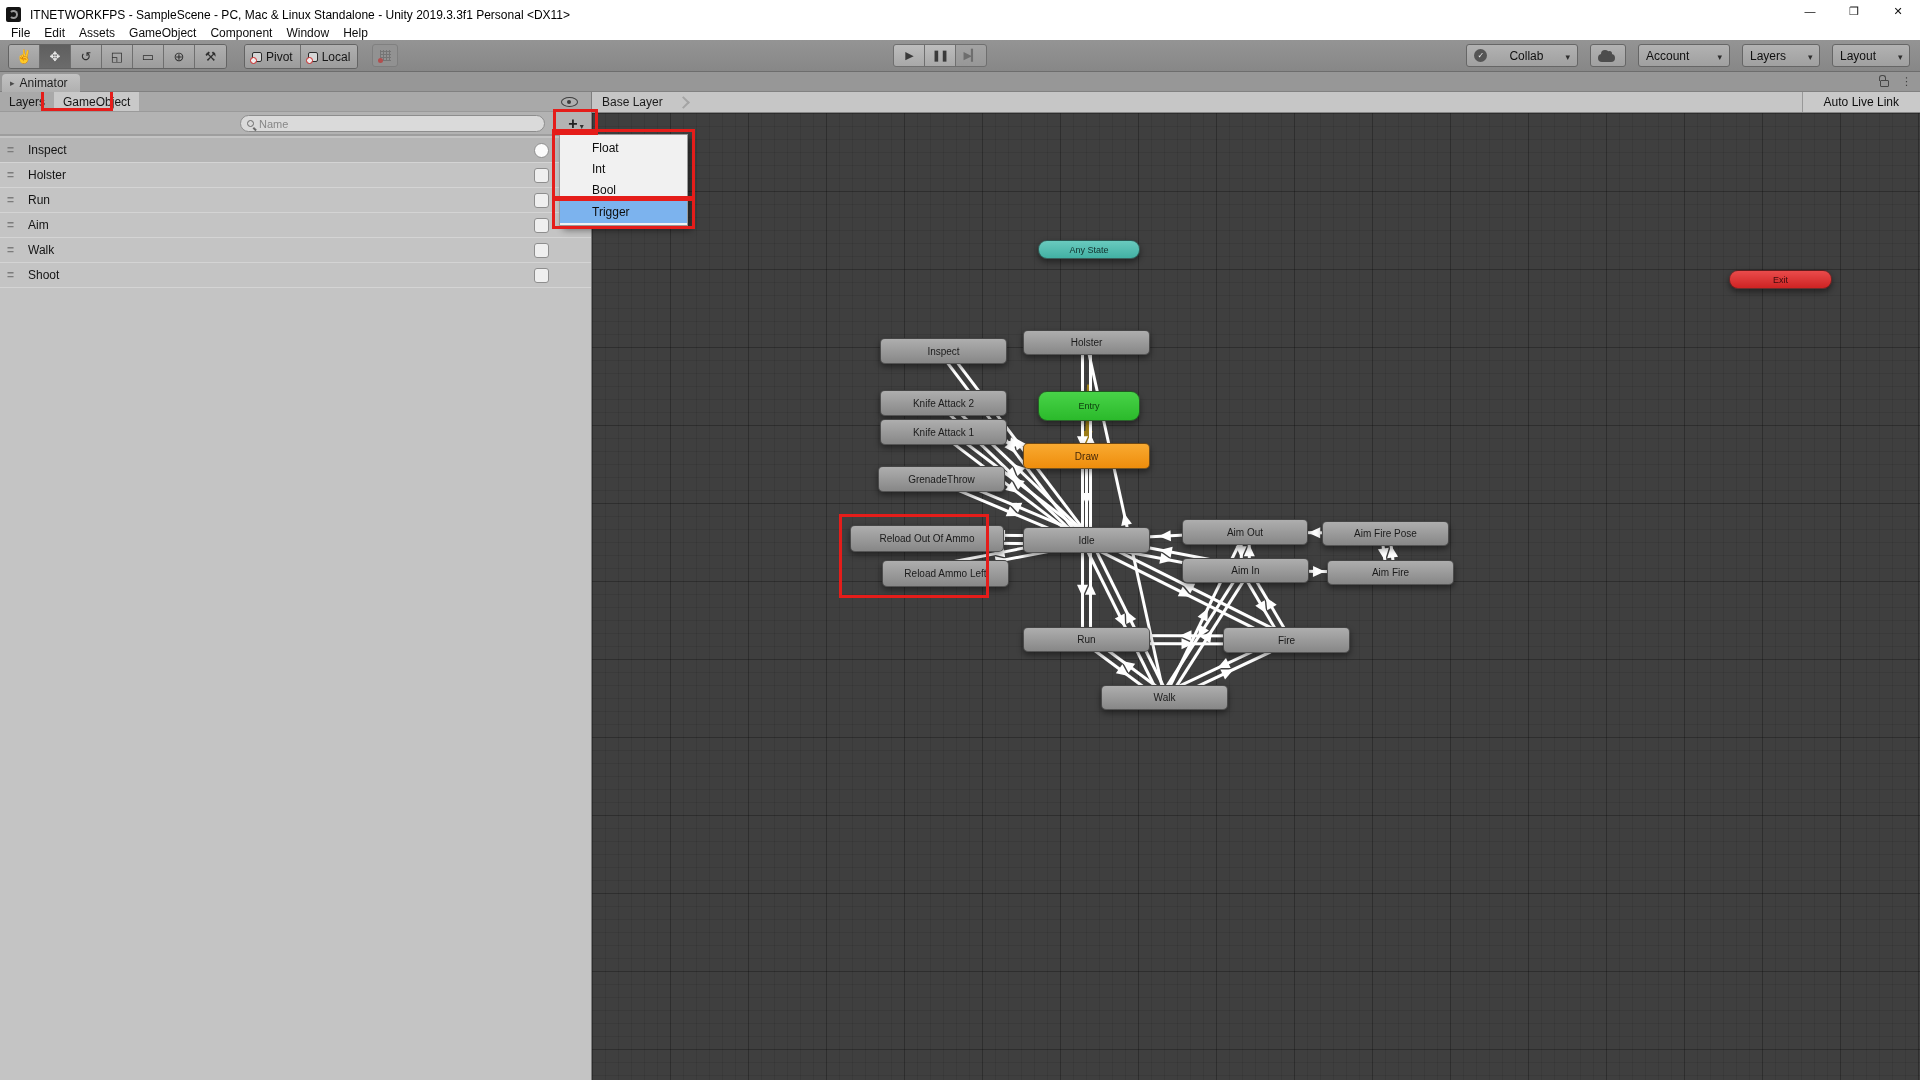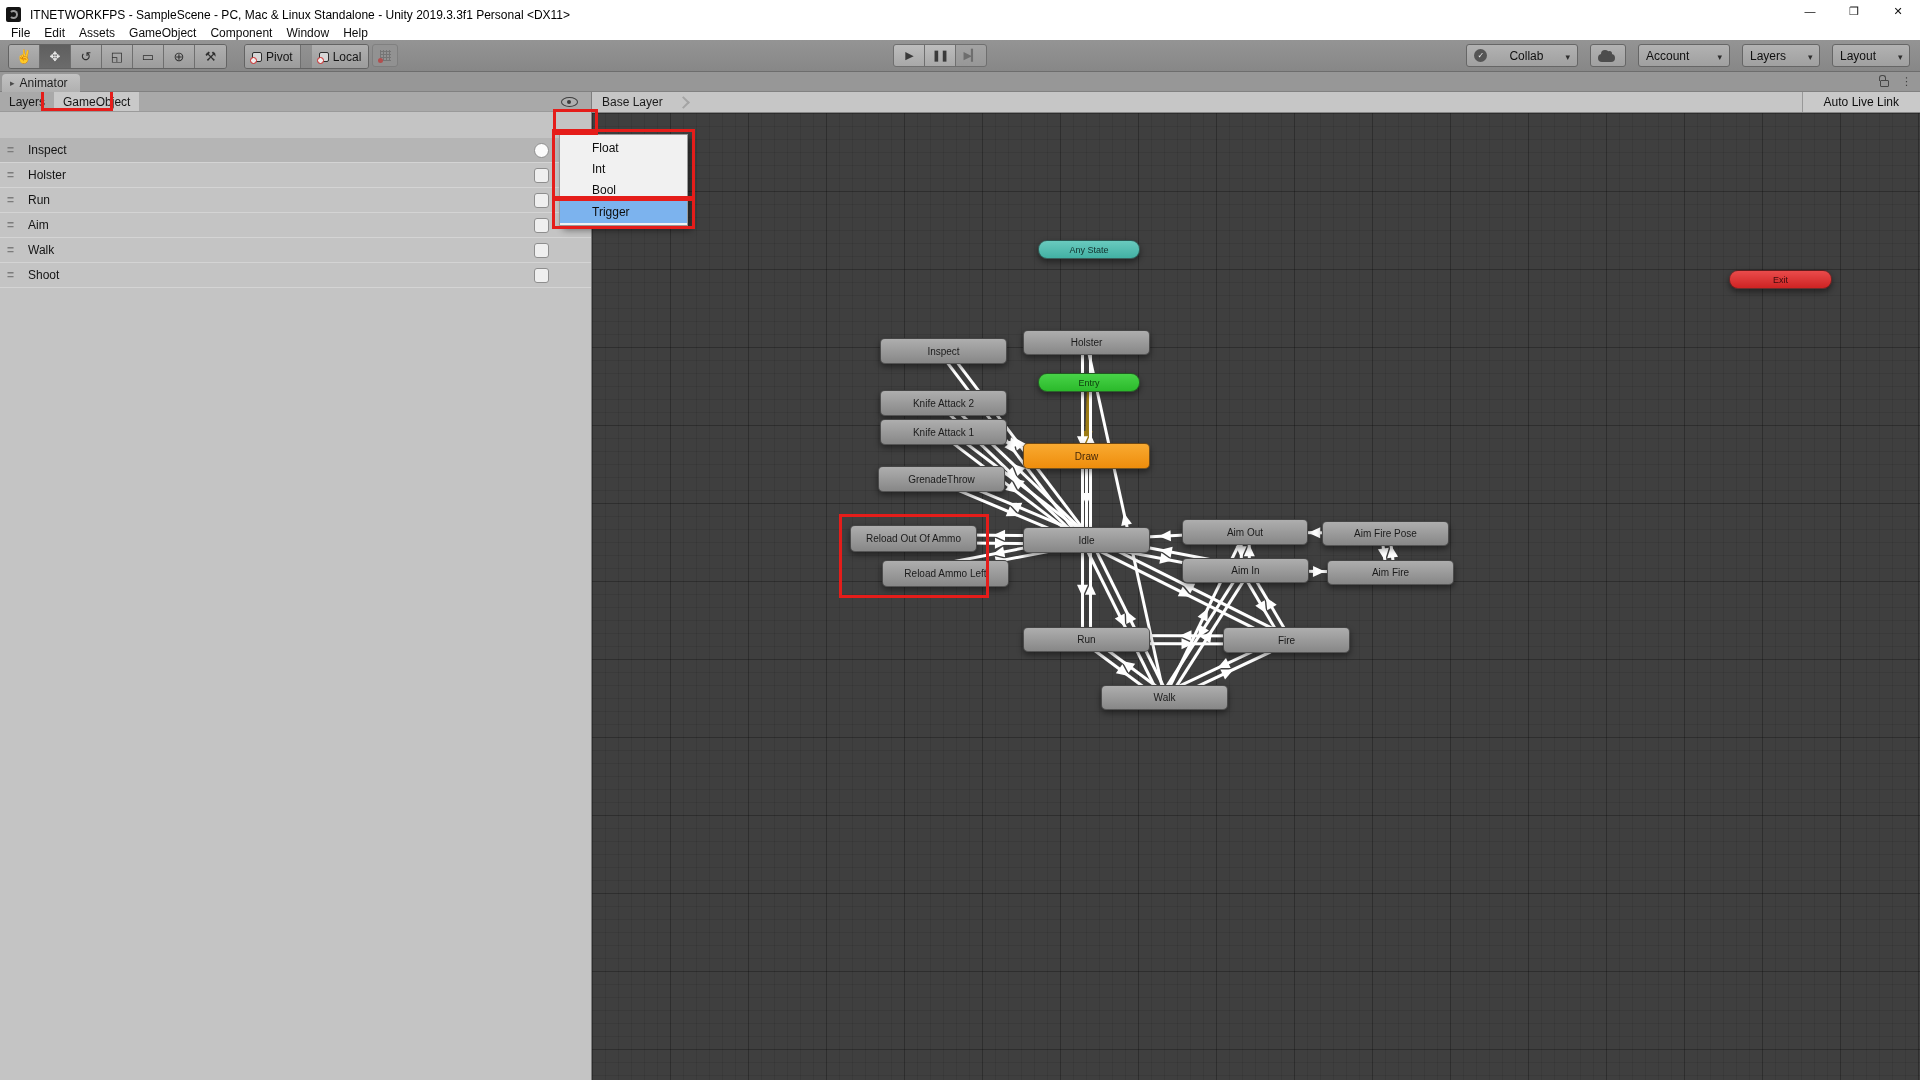--- a/index.html
+++ b/index.html
@@ -17,21 +17,21 @@
   
   .menubar{position:absolute;left:0;top:22px;width:1920px;height:18px;background:#fff;display:flex;align-items:flex-end;padding-left:4px;z-index:40}
   .menu-item{font-size:12px;color:#0c0c0c;padding:0 7px;white-space:nowrap}
 
   
   .toolbar{position:absolute;left:0;top:40px;width:1920px;height:32px;background:linear-gradient(#949494,#878787);border-bottom:1px solid #6d6d6d;z-index:40}
   .tool-group{position:absolute;left:8px;top:4px;display:flex;border:1px solid #636363;border-radius:3px;overflow:hidden}
   .tool-btn{width:31px;height:23px;background:linear-gradient(#b0b0b0,#9c9c9c);border-right:1px solid #6f6f6f;display:flex;align-items:center;justify-content:center;font-size:13px;color:#2f2f2f}
   .tool-btn:last-child{border-right:none}
   .tool-btn.selected{background:linear-gradient(#5f5f5f,#6b6b6b);color:#e8e8e8}
-  .pivot-group{position:absolute;left:244px;top:4px;display:flex;gap:11px;border:1px solid #636363;border-radius:3px;overflow:hidden}
+  .pivot-group{position:absolute;left:244px;top:4px;display:flex;gap:0;border:1px solid #636363;border-radius:3px;overflow:hidden}
   .chrome-btn{height:23px;background:linear-gradient(#b0b0b0,#9c9c9c);display:flex;align-items:center;justify-content:center;padding:0 7px;gap:4px;font-size:12px;color:#151515;border-right:1px solid #6f6f6f}
   .chrome-btn:last-child{border-right:none}
   .grid-btn{position:absolute;left:372px;top:4px;width:26px;height:23px;border:1px solid #7a7a7a;border-radius:3px;background:#949494;opacity:.75;display:flex;align-items:center;justify-content:center}
   .pivot-icon{width:10px;height:10px;border:1px solid #2d2d2d;background:#d6d6d6;border-radius:2px;position:relative;flex:none}
   .pivot-icon::after{content:"";position:absolute;left:-3px;bottom:-3px;width:5px;height:5px;border:1px solid #c22;border-radius:50%;background:#efefef}
   .grid-icon{width:11px;height:11px;background:repeating-linear-gradient(0deg,#6d6d6d 0 1px,transparent 1px 3px),repeating-linear-gradient(90deg,#6d6d6d 0 1px,transparent 1px 3px);position:relative}
   .grid-icon::after{content:"";position:absolute;left:-2px;bottom:-2px;width:5px;height:5px;border-radius:50%;background:#c03a3a}
   .play-group{position:absolute;left:893px;top:4px;display:flex}
   .play-btn{width:32px;height:23px;background:linear-gradient(#bdbdbd,#a8a8a8);border:1px solid #6f6f6f;display:flex;align-items:center;justify-content:center;color:#3a3a3a;font-size:11px;margin-left:-1px;letter-spacing:-1px}
   .play-btn.first{border-radius:3px 0 0 3px;margin-left:0}
@@ -201,20 +201,30 @@
     <span class="lock-icon"></span>
     <span class="kebab">⋮</span>
   </div>
 </div>
 
 <div class="left-panel">
   <div class="lp-tabs">
     <div class="lp-tab">Layers</div>
     <div class="lp-tab active">GameObject</div>
     <span class="eye-icon"></span>
+  </div>
+  <div class="lp-search-row">
+    <div class="search-field">
+      <span class="mag-icon"></span>
+      <input class="search-input" type="text" placeholder="Name" style="">
+    </div>
+    <div class="plus-btn">
+      <span class="plus-glyph"></span>
+      <span class="plus-caret"></span>
+    </div>
   </div>
   <div class="param-list">
       <div class="param-row selected">
         <span class="param-handle">=</span>
         <span class="param-label">Inspect</span>
         <span class="param-control radio"></span>
       </div>
       <div class="param-row">
         <span class="param-handle">=</span>
         <span class="param-label">Holster</span>
@@ -338,26 +348,26 @@
       <line x1="569.1275426632319" y1="582.3490626434786" x2="650.1275426632319" y2="455.34906264347865" stroke="#fff" stroke-width="3"></line>
       <polygon points="605.8634022893195,524.7508629828228 607.6790855208275,511.67595210730167 616.9533431969397,517.5910298377354" fill="#fff"></polygon>
       <line x1="572.5" y1="584.5" x2="653" y2="419" stroke="#fff" stroke-width="3"></line>
       <polygon points="615.8118443999408,495.455152196395 615.5089201314463,508.6520547453856 605.6170164400669,503.8405849740501" fill="#fff"></polygon>
     </svg>
   <div class="red-annotation rb-reload"></div>
 <div class="node teal special" style="left: 446px; top: 127px; width: 102px; height: 19px;">Any State</div>
     <div class="node red special" style="left: 1137px; top: 157px; width: 103px; height: 19px;">Exit</div>
     <div class="node " style="left: 431px; top: 217px; width: 127px; height: 25px;">Holster</div>
     <div class="node " style="left: 288px; top: 225px; width: 127px; height: 26px;">Inspect</div>
-    <div class="node green special" style="left: 446px; top: 260px; width: 102px; height: 19px;">Entry</div>
+    <div class="node green special" style="left: 446px; top: 278px; width: 102px; height: 30px;">Entry</div>
     <div class="node " style="left: 288px; top: 277px; width: 127px; height: 26px;">Knife Attack 2</div>
     <div class="node " style="left: 288px; top: 306px; width: 127px; height: 26px;">Knife Attack 1</div>
     <div class="node orange" style="left: 431px; top: 330px; width: 127px; height: 26px;">Draw</div>
     <div class="node " style="left: 286px; top: 353px; width: 127px; height: 26px;">GrenadeThrow</div>
-    <div class="node " style="left: 258px; top: 412px; width: 127px; height: 27px;">Reload Out Of Ammo</div>
+    <div class="node " style="left: 258px; top: 412px; width: 154px; height: 27px;">Reload Out Of Ammo</div>
     <div class="node " style="left: 431px; top: 414px; width: 127px; height: 26px;">Idle</div>
     <div class="node " style="left: 590px; top: 406px; width: 126px; height: 26px;">Aim Out</div>
     <div class="node " style="left: 730px; top: 408px; width: 127px; height: 25px;">Aim Fire Pose</div>
     <div class="node " style="left: 590px; top: 445px; width: 127px; height: 25px;">Aim In</div>
     <div class="node " style="left: 735px; top: 447px; width: 127px; height: 25px;">Aim Fire</div>
     <div class="node " style="left: 258px; top: 447px; width: 127px; height: 27px; margin-left: 32px;">Reload Ammo Left</div>
     <div class="node " style="left: 431px; top: 514px; width: 127px; height: 25px;">Run</div>
     <div class="node " style="left: 631px; top: 514px; width: 127px; height: 26px;">Fire</div>
     <div class="node " style="left: 509px; top: 572px; width: 127px; height: 25px;">Walk</div>
   </div>

